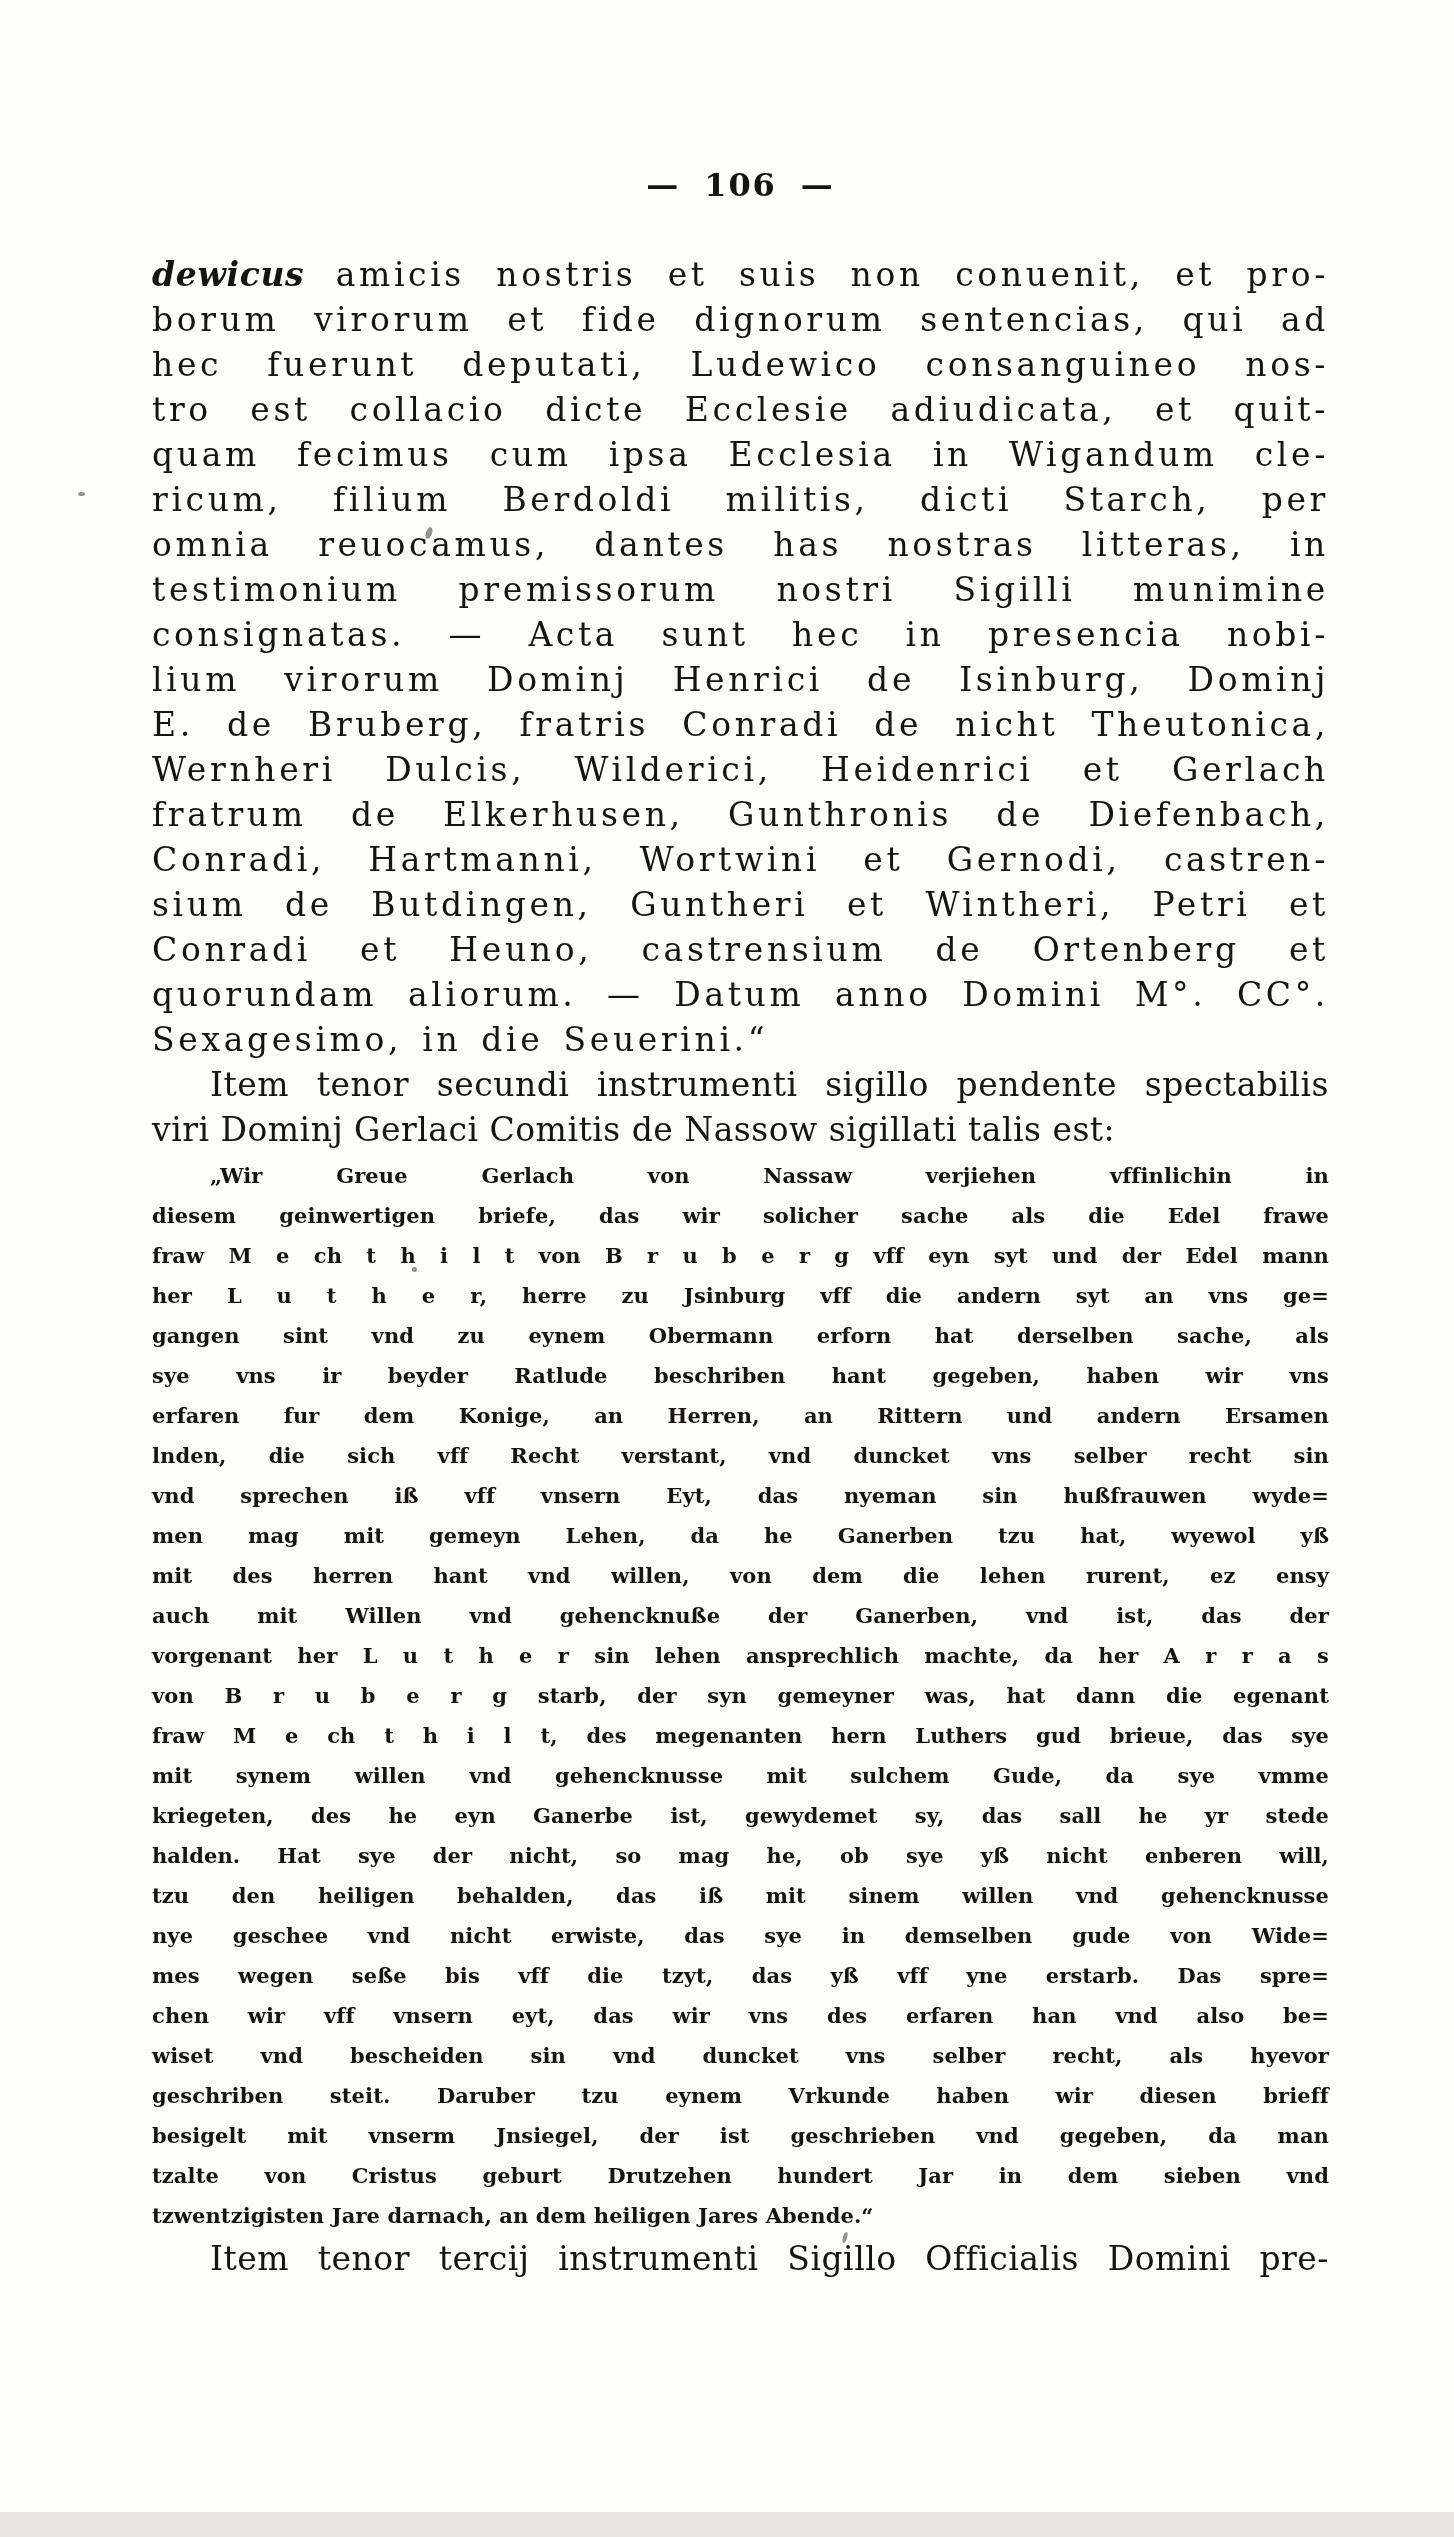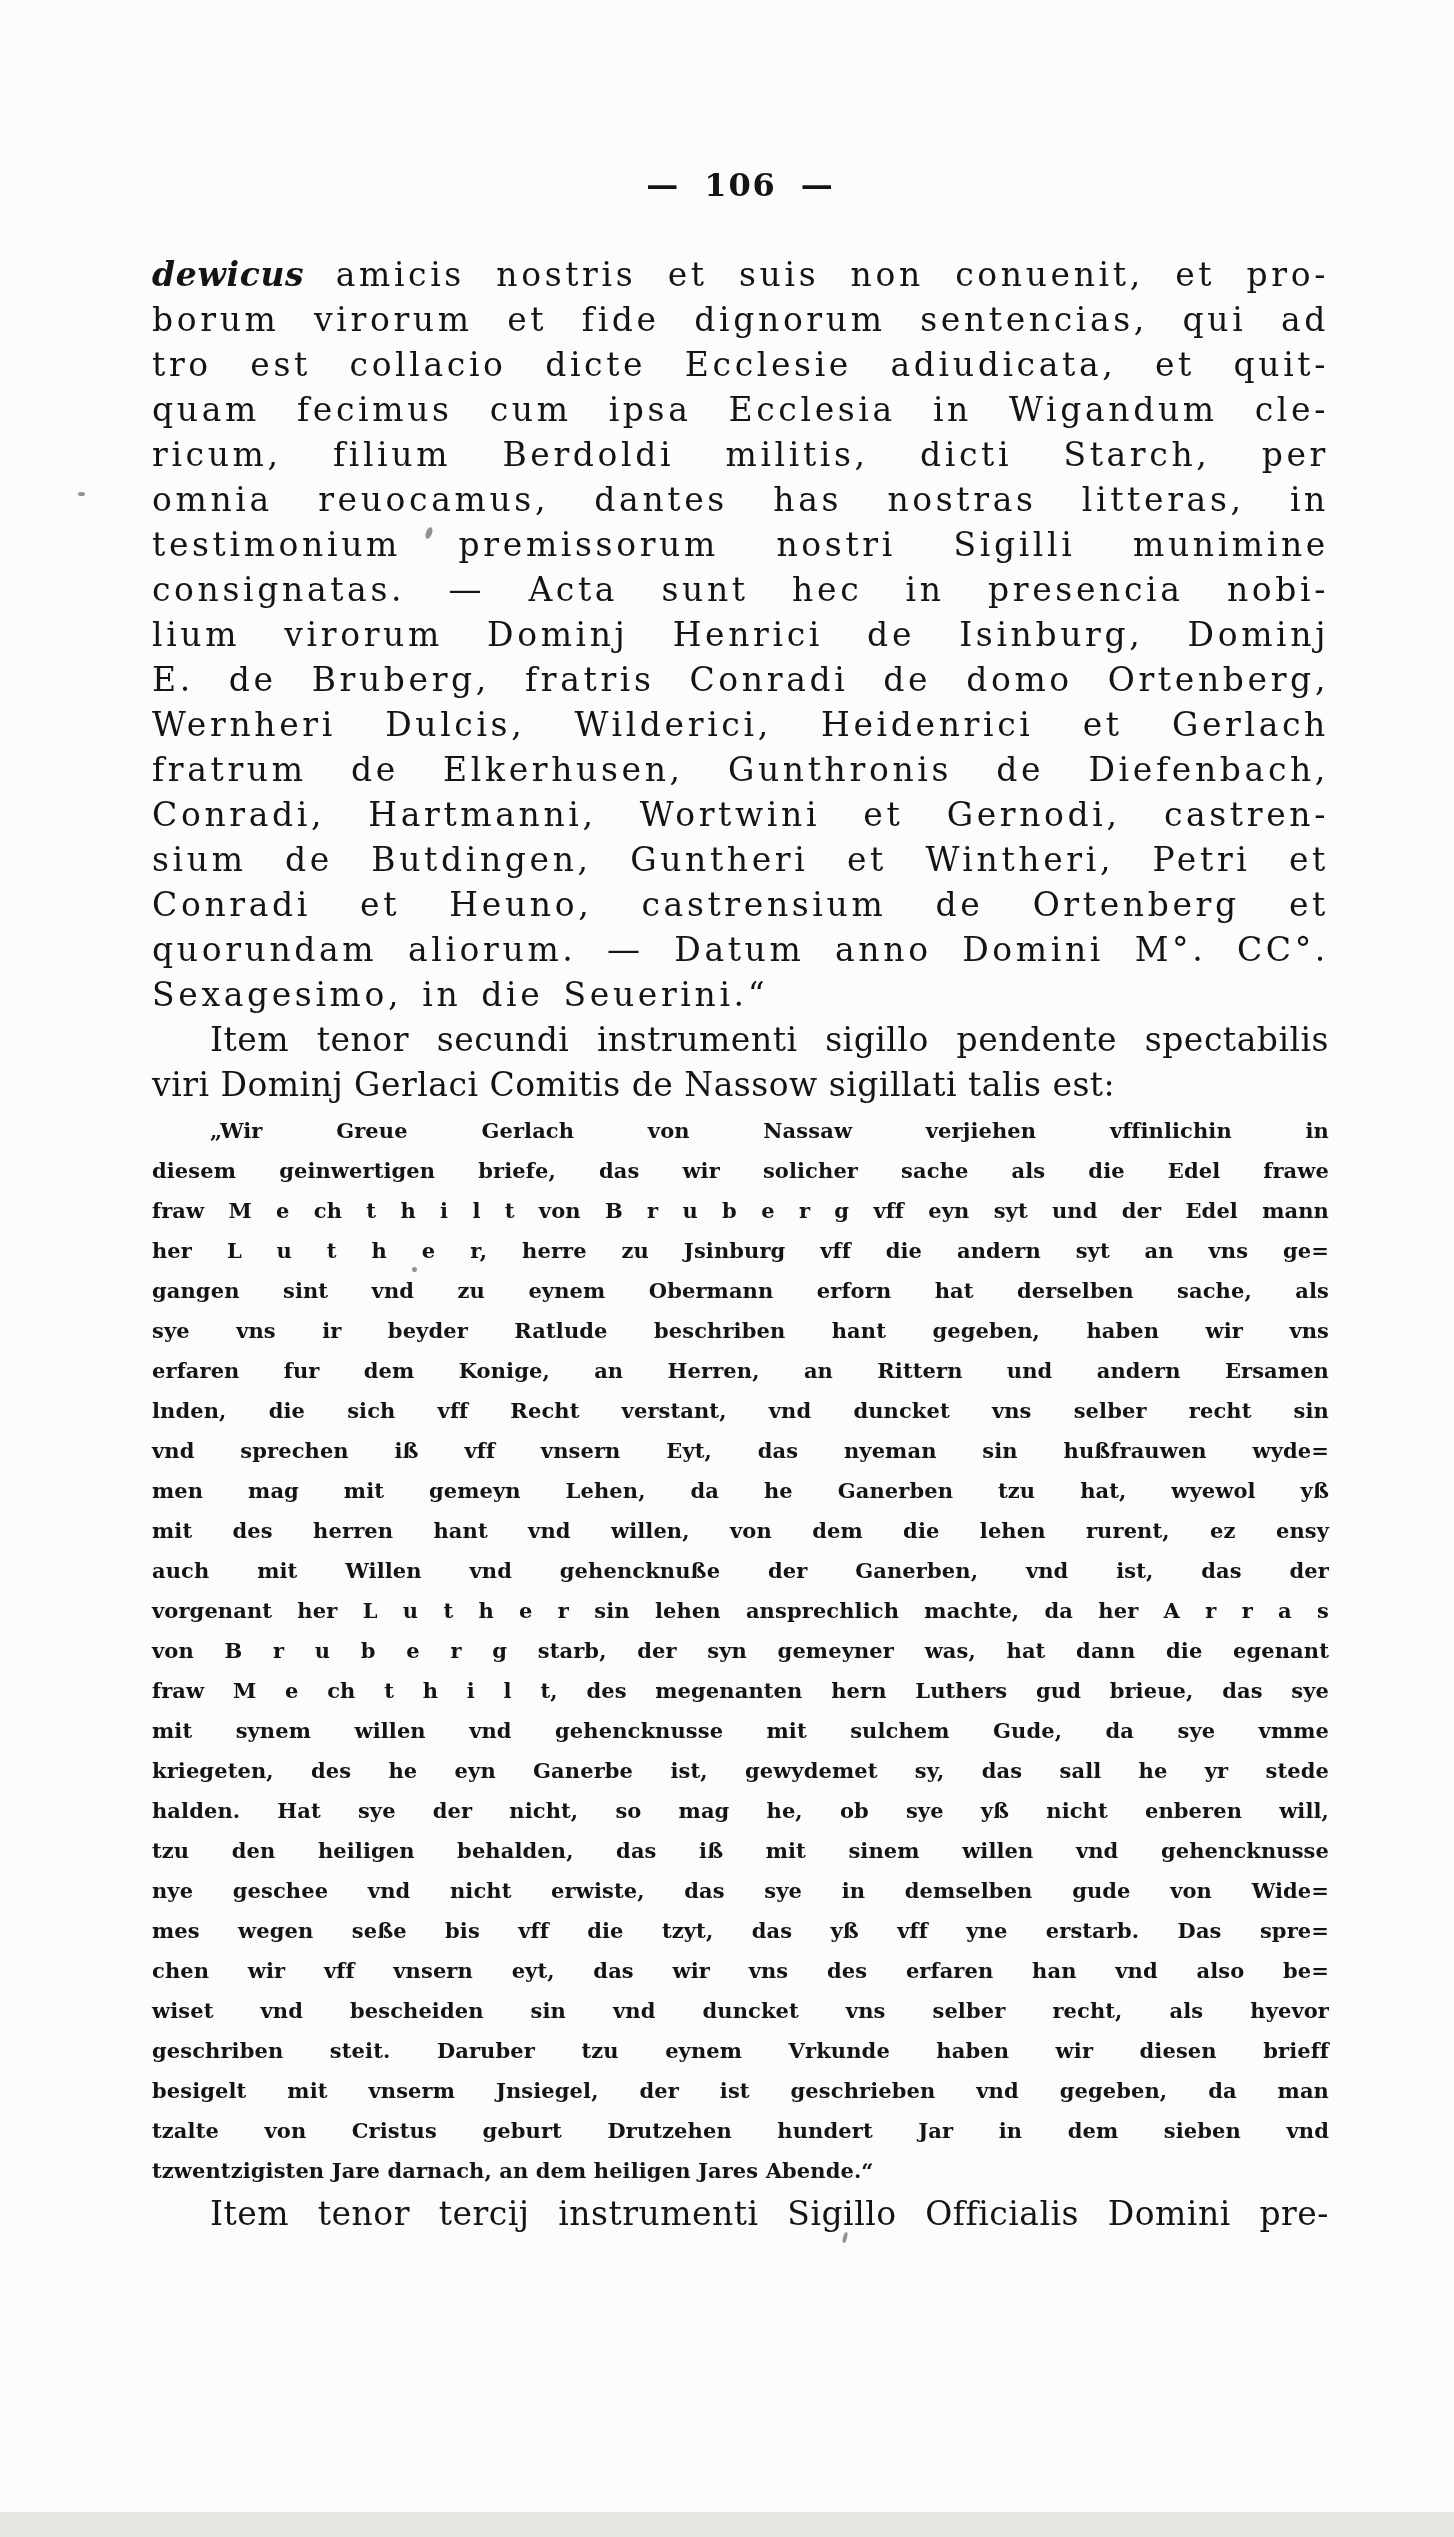--- a/index.html
+++ b/index.html
@@ -62,28 +62,29 @@
 <body>
 
 <div class="page">
   <div class="content">
 
     <div class="pageno"><span class="dash">—</span><span class="num">106</span><span class="dash">—</span></div>
 
     <section class="latin-block">
       <div class="line"><span class="lead">dewicus</span><span> amicis nostris et suis non conuenit, et pro-</span></div>
       <div class="line">borum virorum et fide dignorum sentencias, qui ad</div>
+      <div class="line">hec fuerunt deputati, Ludewico consanguineo nos-</div>
       <div class="line">tro est collacio dicte Ecclesie adiudicata, et quit-</div>
       <div class="line">quam fecimus cum ipsa Ecclesia in Wigandum cle-</div>
       <div class="line">ricum, filium Berdoldi militis, dicti Starch, per</div>
       <div class="line">omnia reuocamus, dantes has nostras litteras, in</div>
       <div class="line">testimonium premissorum nostri Sigilli munimine</div>
       <div class="line">consignatas. — Acta sunt hec in presencia nobi-</div>
       <div class="line">lium virorum Dominj Henrici de Isinburg, Dominj</div>
-      <div class="line">E. de Bruberg, fratris Conradi de domo Ortenberg,</div>
+      <div class="line">E. de Bruberg, fratris Conradi de nicht Theutonica,</div>
       <div class="line">Wernheri Dulcis, Wilderici, Heidenrici et Gerlach</div>
       <div class="line">fratrum de Elkerhusen, Gunthronis de Diefenbach,</div>
       <div class="line">Conradi, Hartmanni, Wortwini et Gernodi, castren-</div>
       <div class="line">sium de Butdingen, Guntheri et Wintheri, Petri et</div>
       <div class="line">Conradi et Heuno, castrensium de Ortenberg et</div>
       <div class="line">quorundam aliorum. — Datum anno Domini M°. CC°.</div>
       <div class="line no-stretch">Sexagesimo, in die Seuerini.“</div>
     </section>
 
     <section class="item-par">

